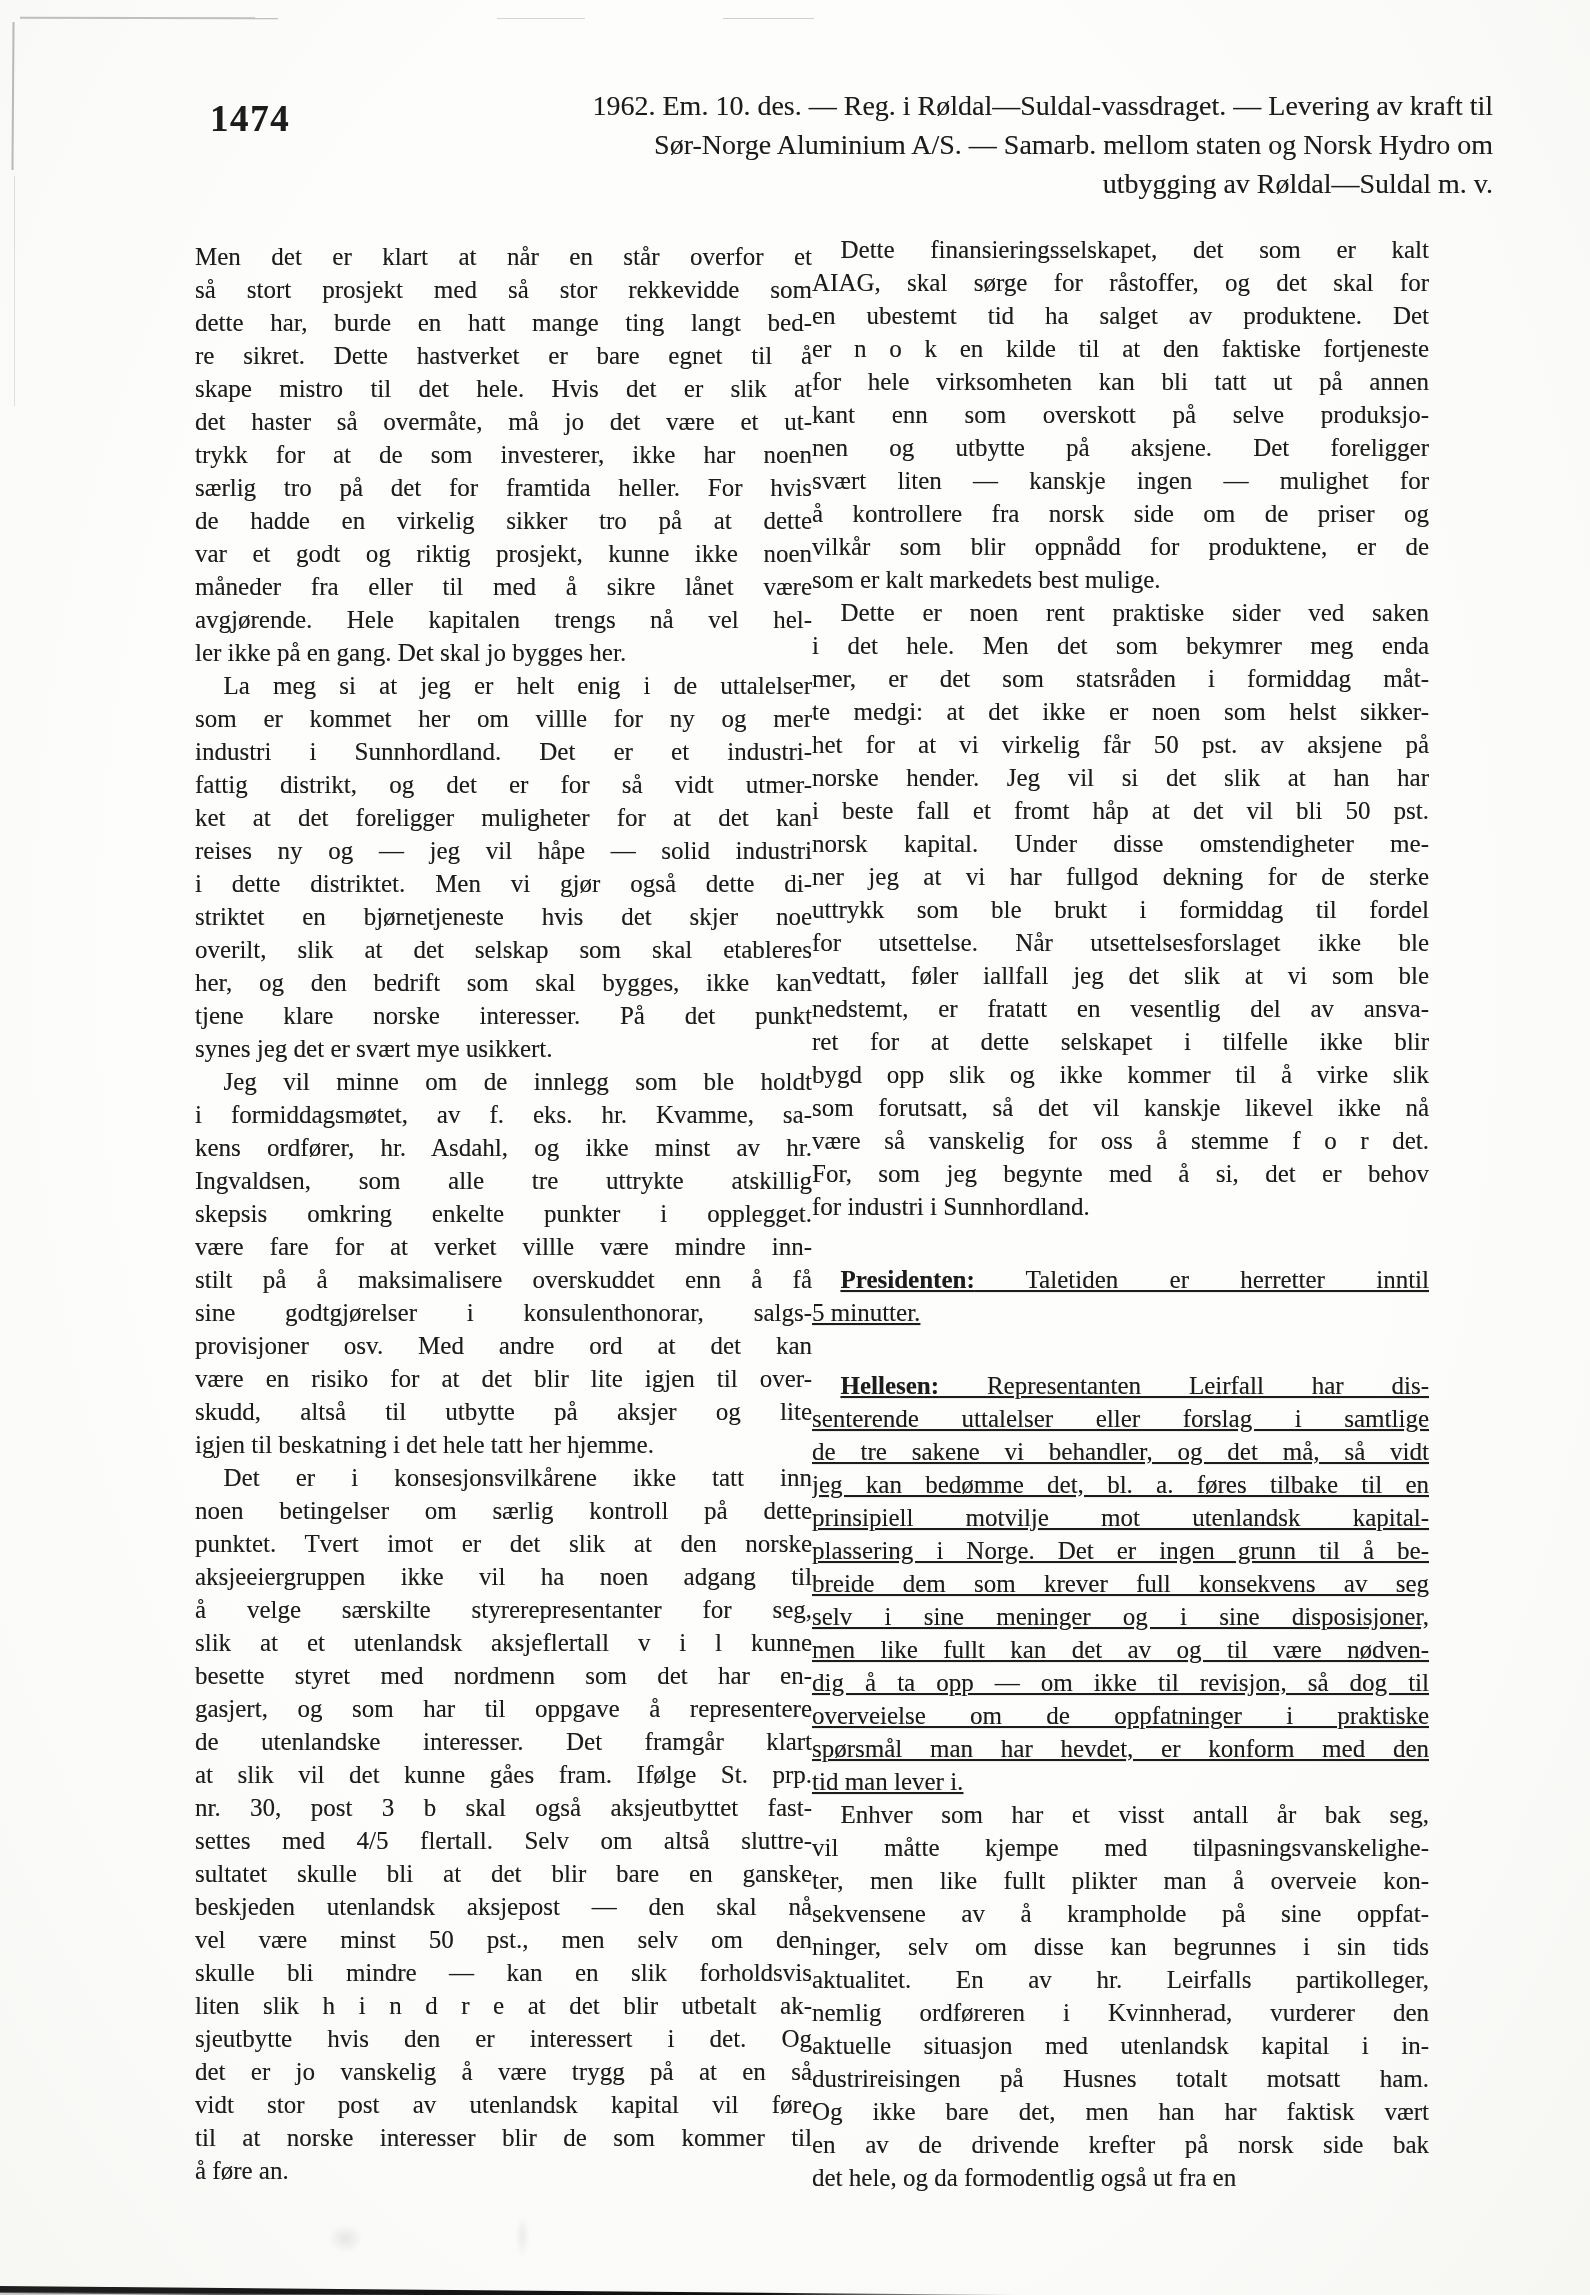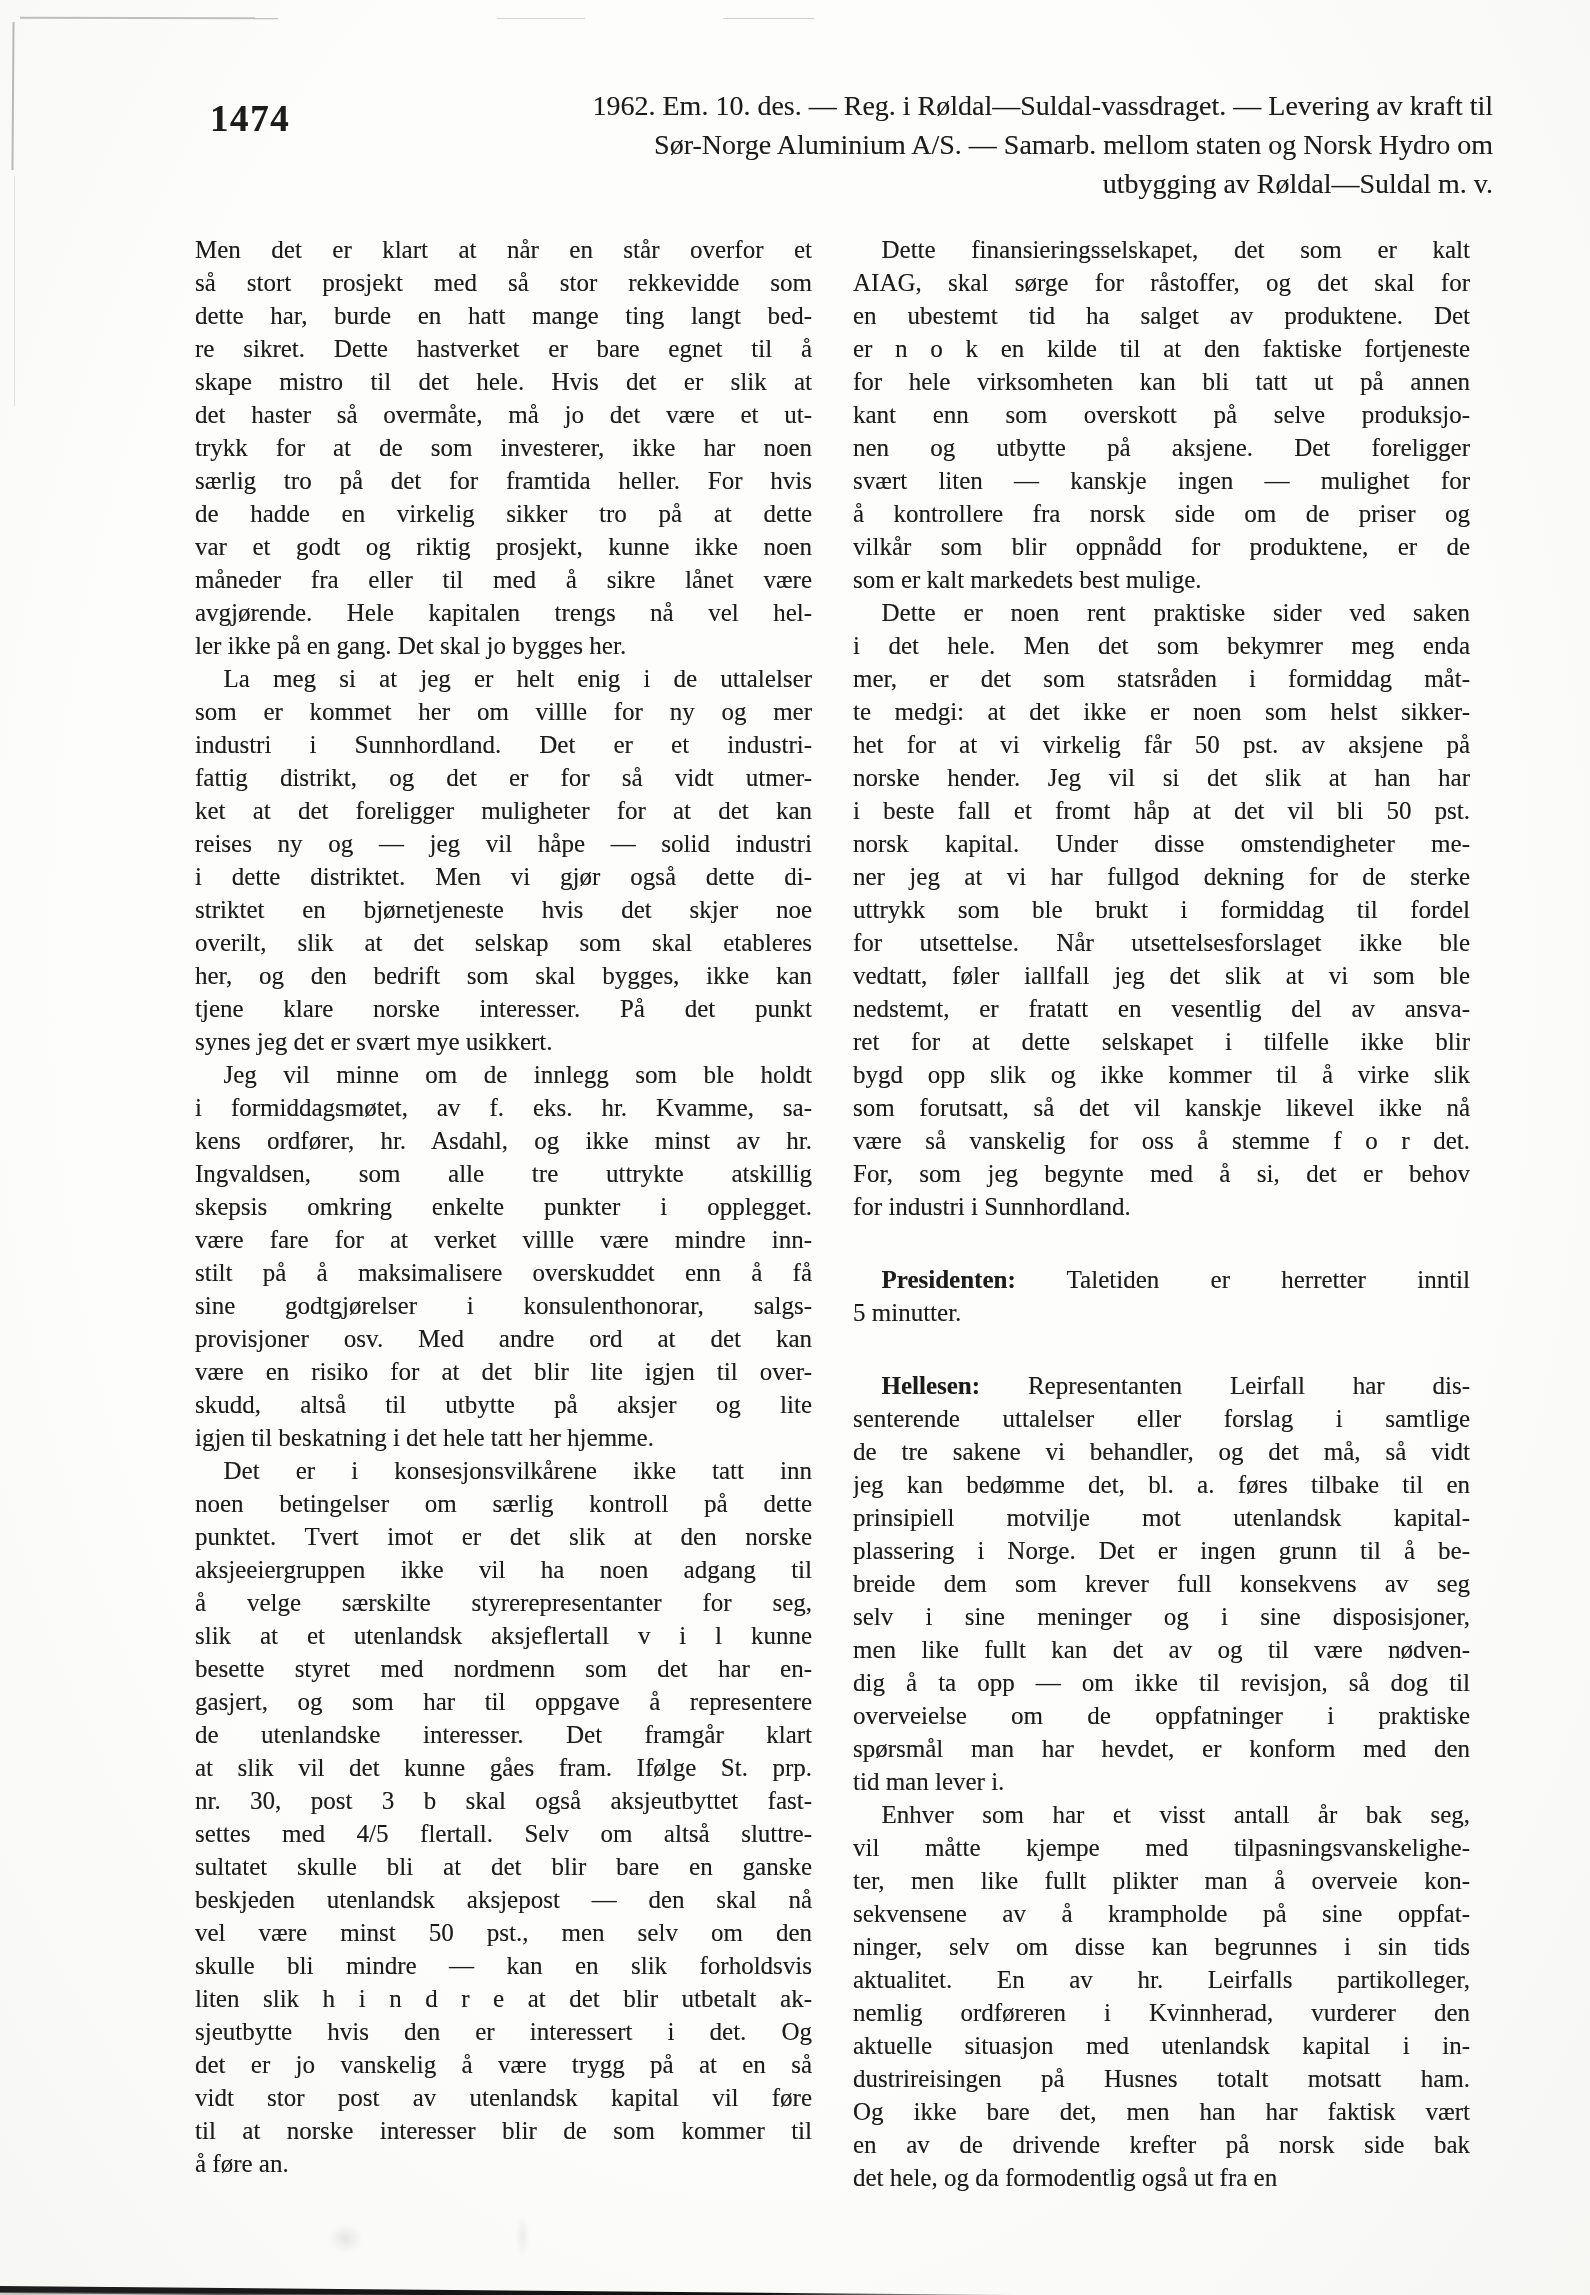--- a/index.html
+++ b/index.html
@@ -28,25 +28,25 @@
     text-shadow:0 0 0.5px rgba(25,25,25,.5);
   }
   #header-lines{
     position:absolute;left:220px;top:86px;width:1273px;
     text-align:right;font-size:28px;line-height:39px;
     text-shadow:0 0 0.5px rgba(25,25,25,.4);
   }
   
   #columns{
     position:absolute;left:195px;top:233px;width:1276px;
-    display:flex;gap:41px;
+    display:flex;align-items:center;
   }
   .col{width:617px;}
   .para{margin:0;}
-  .para.gap{margin-top:40px;}
+  .para.gap{margin-top:40px;text-decoration:underline;}
   .line{
     font-size:25px;line-height:33px;height:33px;
     text-align:justify;text-align-last:justify;
     overflow:hidden;
     text-shadow:0.1px 0.2px 0.4px rgba(25,25,25,.42);
   }
   .line.last{text-align-last:left;}
   .line.indent{text-indent:28.5px;}
   .line b{font-weight:700;}
 </style>

